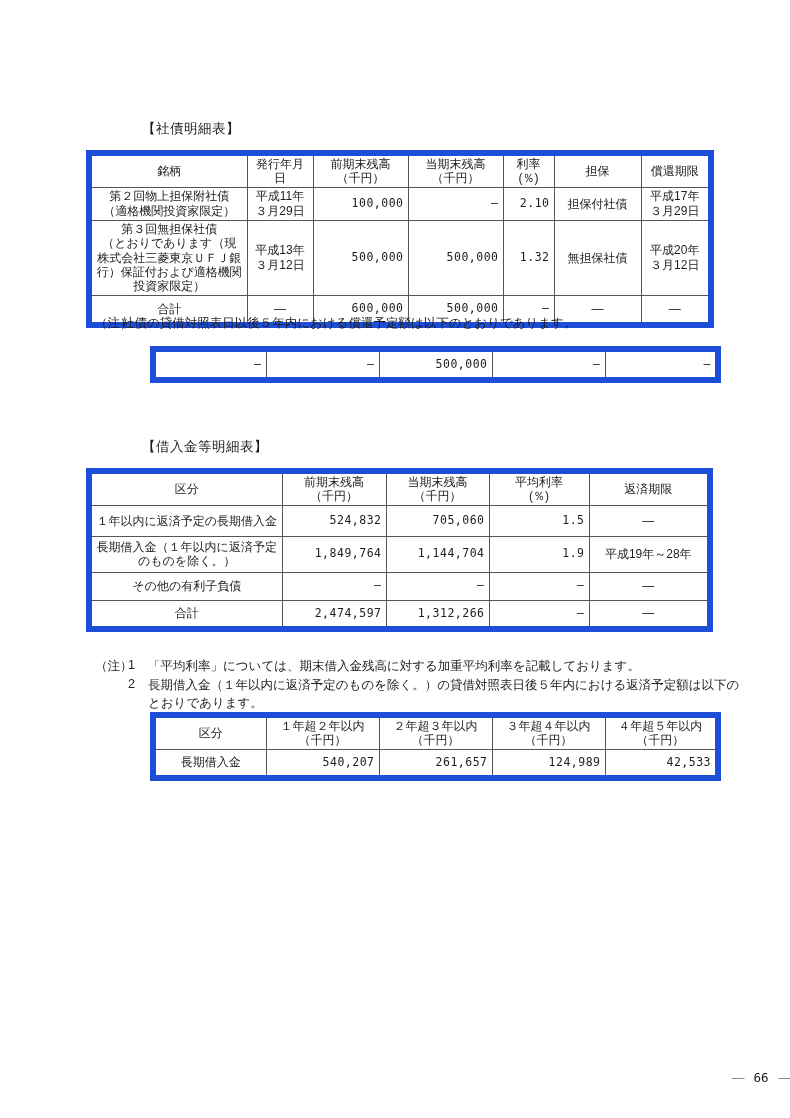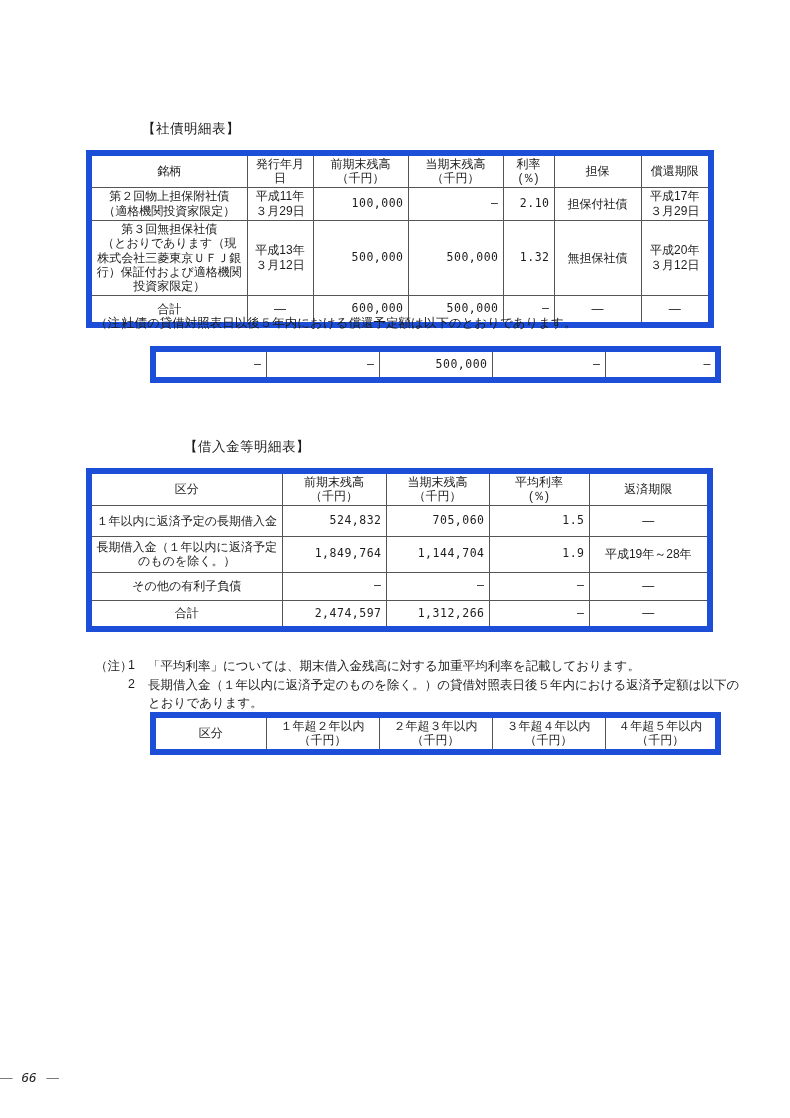--- a/index.html
+++ b/index.html
@@ -18,21 +18,21 @@
     vertical-align:middle; white-space:pre-line; overflow:hidden;
   }
   .ctr { text-align:center; }
   .lft { text-align:center; padding-left:5px; }
   .rgt { text-align:right; padding-right:9px; }
   .num { font-family:"DejaVu Sans Mono","Liberation Mono",monospace; font-size:11.5px; letter-spacing:0.5px; }
   .note { position:absolute; font-size:12.5px; display:flex; align-items:flex-start; white-space:nowrap; }
   .note .marker { width:27px; flex:none; }
   .note .marker-wide { width:33px; flex:none; }
   .note .num-col { width:20px; flex:none; }
-  .footer { position:absolute; left:0; top:1070px; width:790px; text-align:left; font-size:12.5px;font-style:italic; }
+  .footer { position:absolute; left:0; top:1070px; width:790px; text-align:right; font-size:12.5px; }
   .footer .dash { color:#7a7a7a; letter-spacing:-1px; }
   .footer .pgnum { margin:0 10px; font-family:"DejaVu Sans Mono","Liberation Mono",monospace; }
 </style>
 </head>
 <body>
 
 <div class="page">
 
   <div class="sec-title" style="left:142px; top:120px;">【社債明細表】</div>
 
@@ -112,21 +112,21 @@
       <tr style="height:31px">
         <td class="rgt num">―</td>
         <td class="rgt num">―</td>
         <td class="rgt num">500,000</td>
         <td class="rgt num">―</td>
         <td class="rgt num">―</td>
       </tr>
     </tbody>
   </table>
 
-  <div class="sec-title" style="left:142px; top:438px;margin-left:42px;">【借入金等明細表】</div>
+  <div class="sec-title" style="left:142px; top:438px;">【借入金等明細表】</div>
 
   <table class="tbl" style="left:86px; top:468px; width:621px;">
     <colgroup>
       <col style="width:193px">
         <col style="width:104px">
         <col style="width:103px">
       <col style="width:100px">
         <col style="width:121px">
     </colgroup>
     <tbody>
@@ -197,20 +197,27 @@
         <th class="ctr">区分</th>
         <th class="ctr">１年超２年以内
 （千円）</th>
         <th class="ctr">２年超３年以内
 （千円）</th>
         <th class="ctr">３年超４年以内
 （千円）</th>
         <th class="ctr">４年超５年以内
 （千円）</th>
       </tr>
+      <tr style="height:29px">
+        <td class="lft">長期借入金</td>
+        <td class="rgt num">540,207</td>
+        <td class="rgt num">261,657</td>
+        <td class="rgt num">124,989</td>
+        <td class="rgt num">42,533</td>
+      </tr>
     </tbody>
   </table>
 
   <div class="footer">
     <span class="dash">―</span><span class="pgnum">66</span><span class="dash">―</span>
   </div>
 
 </div>
 
 </body></html>

